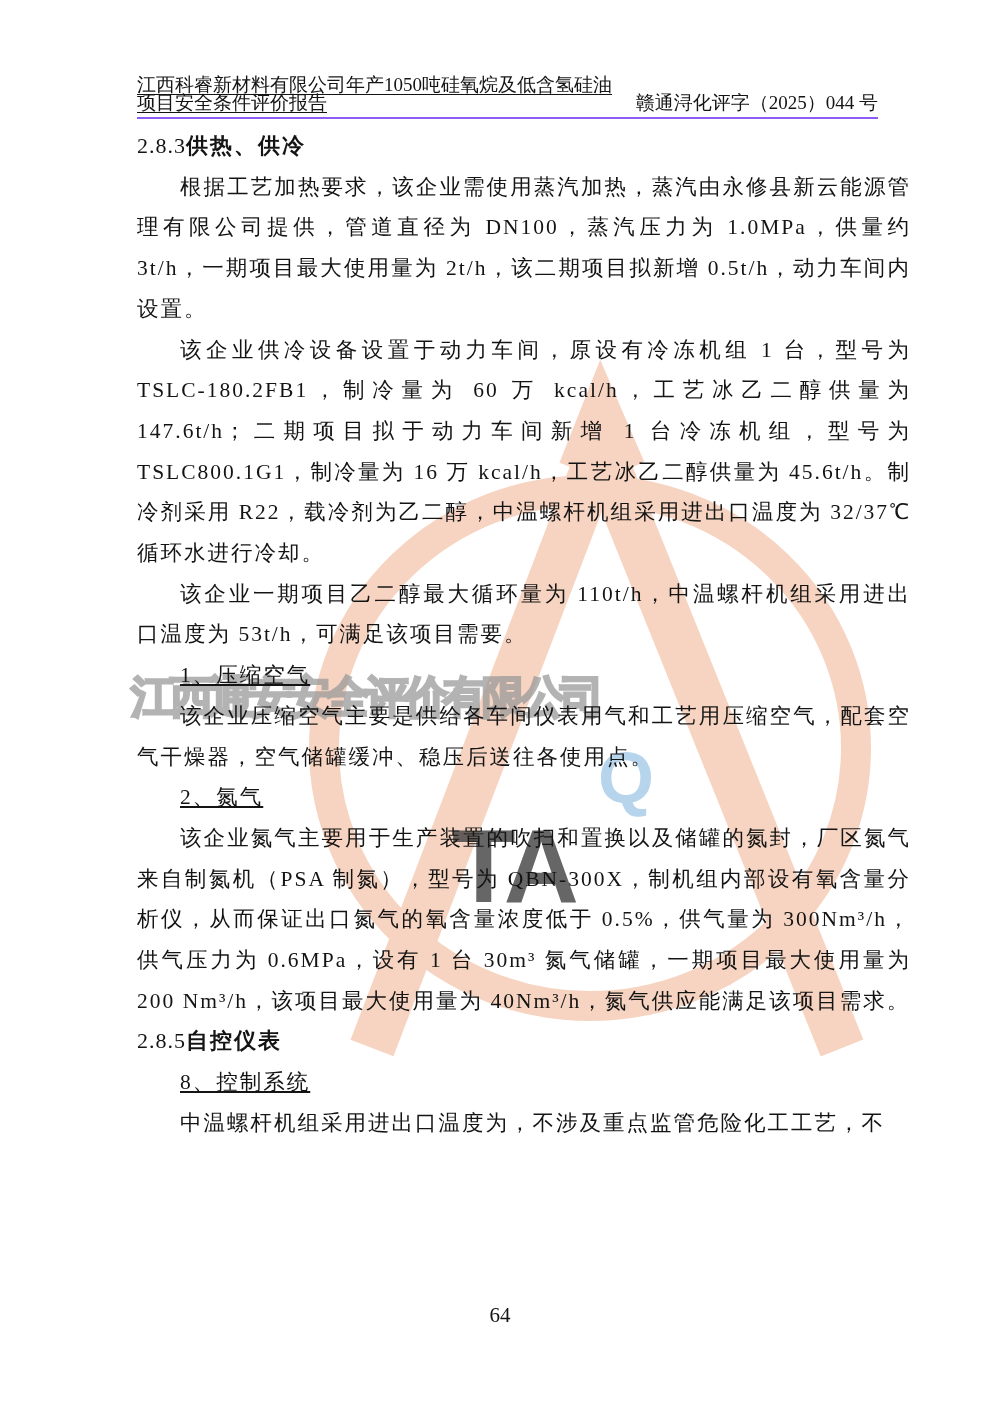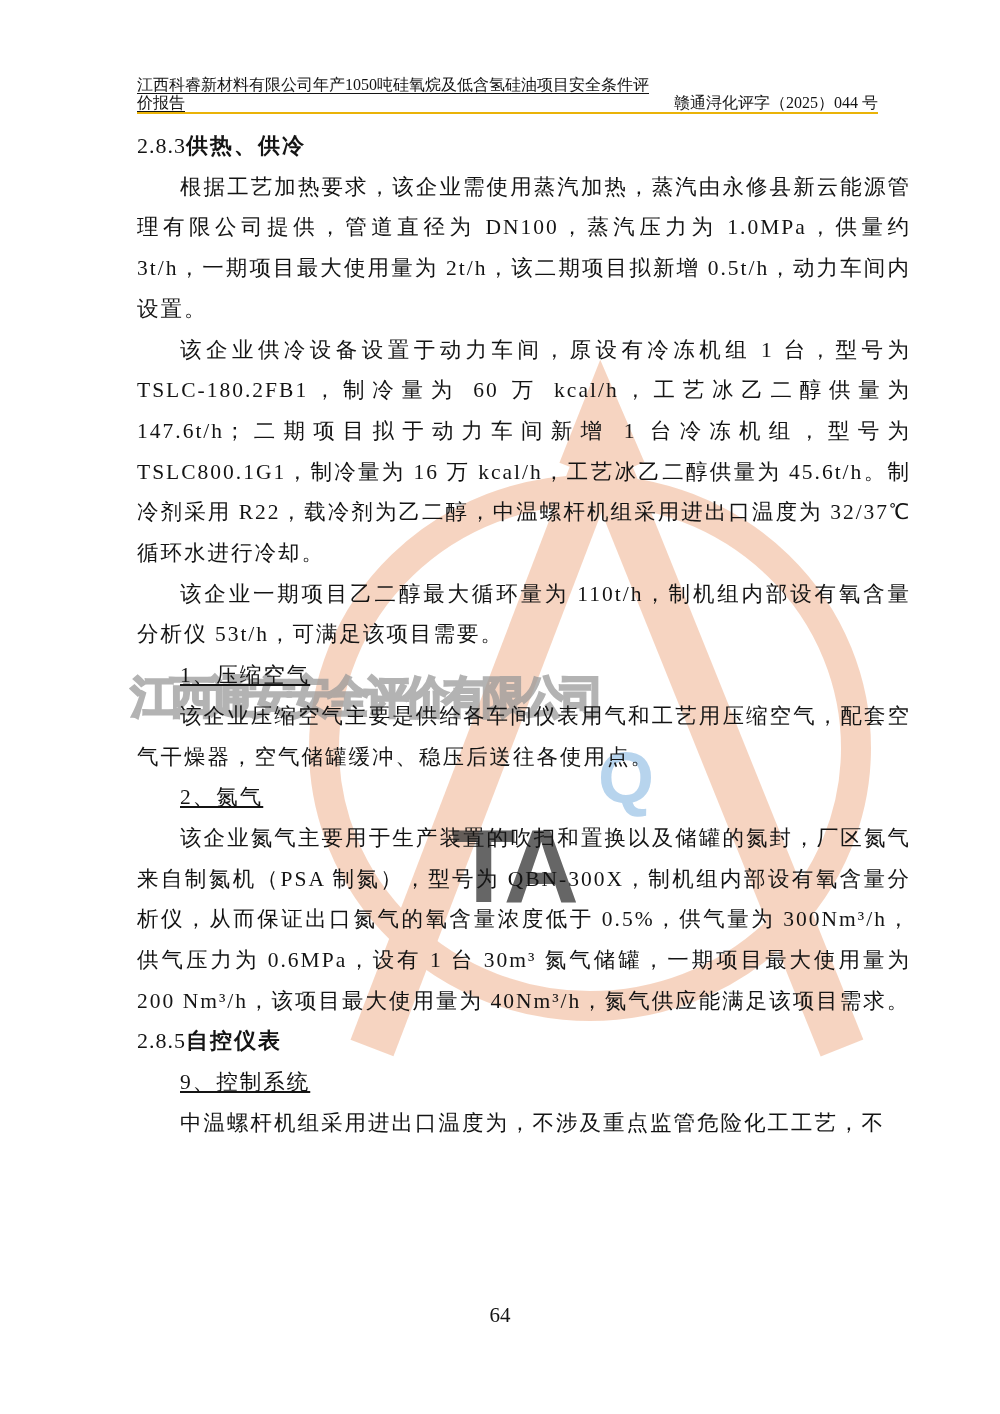--- a/index.html
+++ b/index.html
@@ -9,22 +9,23 @@
     margin:0 auto;
     background:#ffffff;
     overflow:hidden;
     font-family:"Liberation Serif", serif;
     color:#141414;
   }
   
   .header{
     position:absolute;left:137px;top:76px;width:741px;
     display:flex;justify-content:space-between;align-items:flex-end;
-    border-bottom:2px solid #eab308;
-    font-size:16px;line-height:18px;
+    border-bottom:2px solid #8b5cf6;
+    padding-bottom:5px;
+    font-size:19px;line-height:18px;
     z-index:2;
   }
   .header .left{text-decoration:underline;text-underline-offset:3px;}
   .header .right{white-space:nowrap;padding-left:20px;}
   
   .wm-layer{position:absolute;inset:0;z-index:0;pointer-events:none;}
   .wm-logo{position:absolute;left:0;top:0;}
   .wm-q{
     position:absolute;left:598px;top:742px;
     font-family:"Liberation Sans", sans-serif;font-weight:bold;
@@ -93,25 +94,25 @@
 
   <div class="header">
     <span class="left">江西科睿新材料有限公司年产1050吨硅氧烷及低含氢硅油项目安全条件评价报告</span>
     <span class="right">赣通浔化评字（2025）044 号</span>
   </div>
 
   <div class="content">
       <h2 class="heading"><span class="num">2.8.3</span><span class="title">供热、供冷</span></h2>
       <p class="para">根据工艺加热要求，该企业需使用蒸汽加热，蒸汽由永修县新云能源管理有限公司提供，管道直径为 DN100，蒸汽压力为 1.0MPa，供量约 3t/h，一期项目最大使用量为 2t/h，该二期项目拟新增 0.5t/h，动力车间内设置。</p>
       <p class="para">该企业供冷设备设置于动力车间，原设有冷冻机组 1 台，型号为 TSLC-180.2FB1，制冷量为 60 万 kcal/h，工艺冰乙二醇供量为 147.6t/h；二期项目拟于动力车间新增 1 台冷冻机组，型号为 TSLC800.1G1，制冷量为 16 万 kcal/h，工艺冰乙二醇供量为 45.6t/h。制冷剂采用 R22，载冷剂为乙二醇，中温螺杆机组采用进出口温度为 32/37℃循环水进行冷却。</p>
-      <p class="para">该企业一期项目乙二醇最大循环量为 110t/h，制机组内部设有氧含量分析仪 53t/h，可满足该项目需要。</p>
+      <p class="para">该企业一期项目乙二醇最大循环量为 110t/h，中温螺杆机组采用进出口温度为 53t/h，可满足该项目需要。</p>
       <p class="subhead">1、压缩空气</p>
       <p class="para">该企业压缩空气主要是供给各车间仪表用气和工艺用压缩空气，配套空气干燥器，空气储罐缓冲、稳压后送往各使用点。</p>
       <p class="subhead">2、氮气</p>
       <p class="para">该企业氮气主要用于生产装置的吹扫和置换以及储罐的氮封，厂区氮气来自制氮机（PSA 制氮），型号为 QBN-300X，制机组内部设有氧含量分析仪，从而保证出口氮气的氧含量浓度低于 0.5%，供气量为 300Nm³/h，供气压力为 0.6MPa，设有 1 台 30m³ 氮气储罐，一期项目最大使用量为 200 Nm³/h，该项目最大使用量为 40Nm³/h，氮气供应能满足该项目需求。</p>
       <h2 class="heading"><span class="num">2.8.5</span><span class="title">自控仪表</span></h2>
-      <p class="subhead">9、控制系统</p>
+      <p class="subhead">8、控制系统</p>
       <p class="para">中温螺杆机组采用进出口温度为，不涉及重点监管危险化工工艺，不</p>
     </div>
 
   <div class="pagenum">64</div>
 
 </div>
 
 </body></html>

